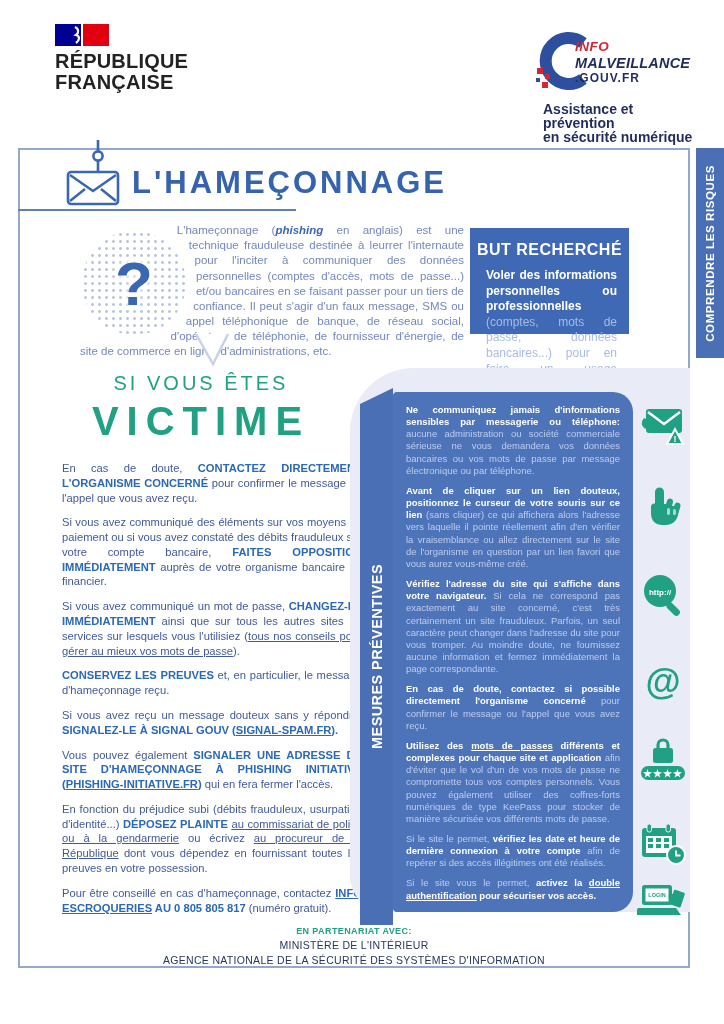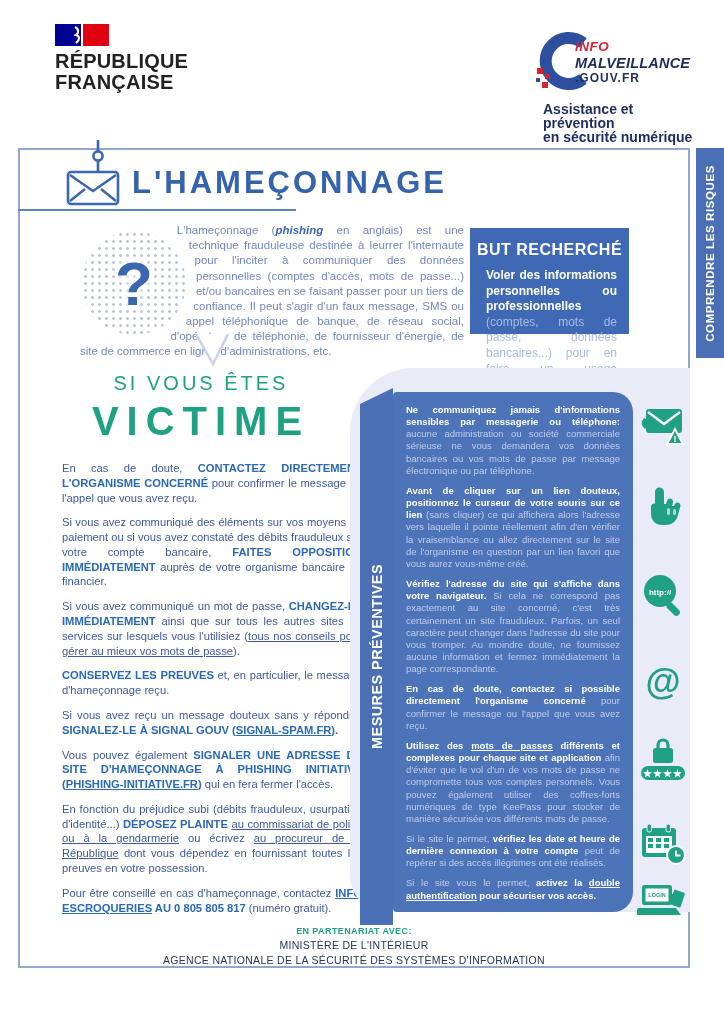--- a/index.html
+++ b/index.html
@@ -174,21 +174,21 @@
   <div class="light-panel"></div>
   <div class="measures-bar">
     <div class="vtext">MESURES PRÉVENTIVES</div>
   </div>
   <div class="measures-panel">
     <p><span class="seg-b">Ne communiquez jamais d'informations sensibles par messagerie ou téléphone:</span><span> aucune administration ou société commerciale sérieuse ne vous demandera vos données bancaires ou vos mots de passe par message électronique ou par téléphone.</span></p>
     <p><span class="seg-b">Avant de cliquer sur un lien douteux, positionnez le curseur de votre souris sur ce lien</span><span> (sans cliquer) ce qui affichera alors l'adresse vers laquelle il pointe réellement afin d'en vérifier la vraisemblance ou allez directement sur le site de l'organisme en question par un lien favori que vous aurez vous-même créé.</span></p>
     <p><span class="seg-b">Vérifiez l'adresse du site qui s'affiche dans votre navigateur.</span><span> Si cela ne correspond pas exactement au site concerné, c'est très certainement un site frauduleux. Parfois, un seul caractère peut changer dans l'adresse du site pour vous tromper. Au moindre doute, ne fournissez aucune information et fermez immédiatement la page correspondante.</span></p>
     <p><span class="seg-b">En cas de doute, contactez si possible directement l'organisme concerné</span><span> pour confirmer le message ou l'appel que vous avez reçu.</span></p>
     <p><span class="seg-b">Utilisez des </span><span class="seg-bl">mots de passes</span><span class="seg-b"> différents et complexes pour chaque site et application</span><span> afin d'éviter que le vol d'un de vos mots de passe ne compromette tous vos comptes personnels. Vous pouvez également utiliser des coffres-forts numériques de type KeePass pour stocker de manière sécurisée vos différents mots de passe.</span></p>
-    <p><span>Si le site le permet, </span><span class="seg-b">vérifiez les date et heure de dernière connexion à votre compte</span><span> peut de repérer si des accès illégitimes ont été réalisés.</span></p>
+    <p><span>Si le site le permet, </span><span class="seg-b">vérifiez les date et heure de dernière connexion à votre compte</span><span> afin de repérer si des accès illégitimes ont été réalisés.</span></p>
     <p><span>Si le site vous le permet, </span><span class="seg-b">activez la </span><span class="seg-bl">double authentification</span><span class="seg-b"> pour sécuriser vos accès.</span></p>
   </div>
 
   <div class="icon-col">
     <svg class="m-icon" style="top:36px" width="50" height="44" viewBox="0 0 50 44">
       <rect x="8" y="5" width="36" height="24" rx="3" fill="#21a183"></rect>
       <path d="M10 8 L26 20 L42 8" stroke="#fff" stroke-width="2.4" fill="none"></path>
       <path d="M6 14 q-5 6 1 11 l3 -3 q-4 -4 0 -6 z" fill="#21a183"></path>
       <path d="M29 40 l8 -15 8 15 z" fill="#21a183" stroke="#fff" stroke-width="2"></path>
       <text x="37" y="37.5" fill="#fff" font-size="9" font-weight="bold" text-anchor="middle">!</text>

